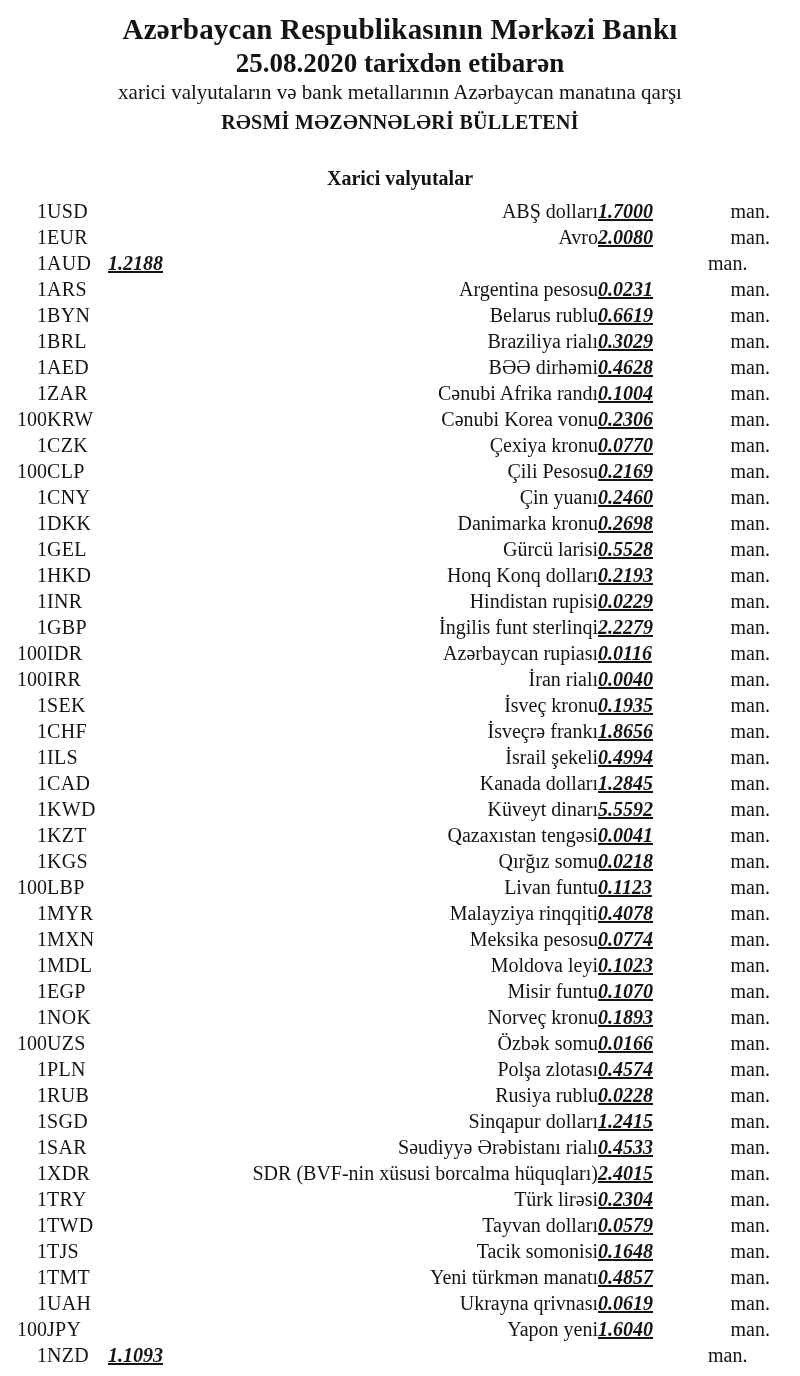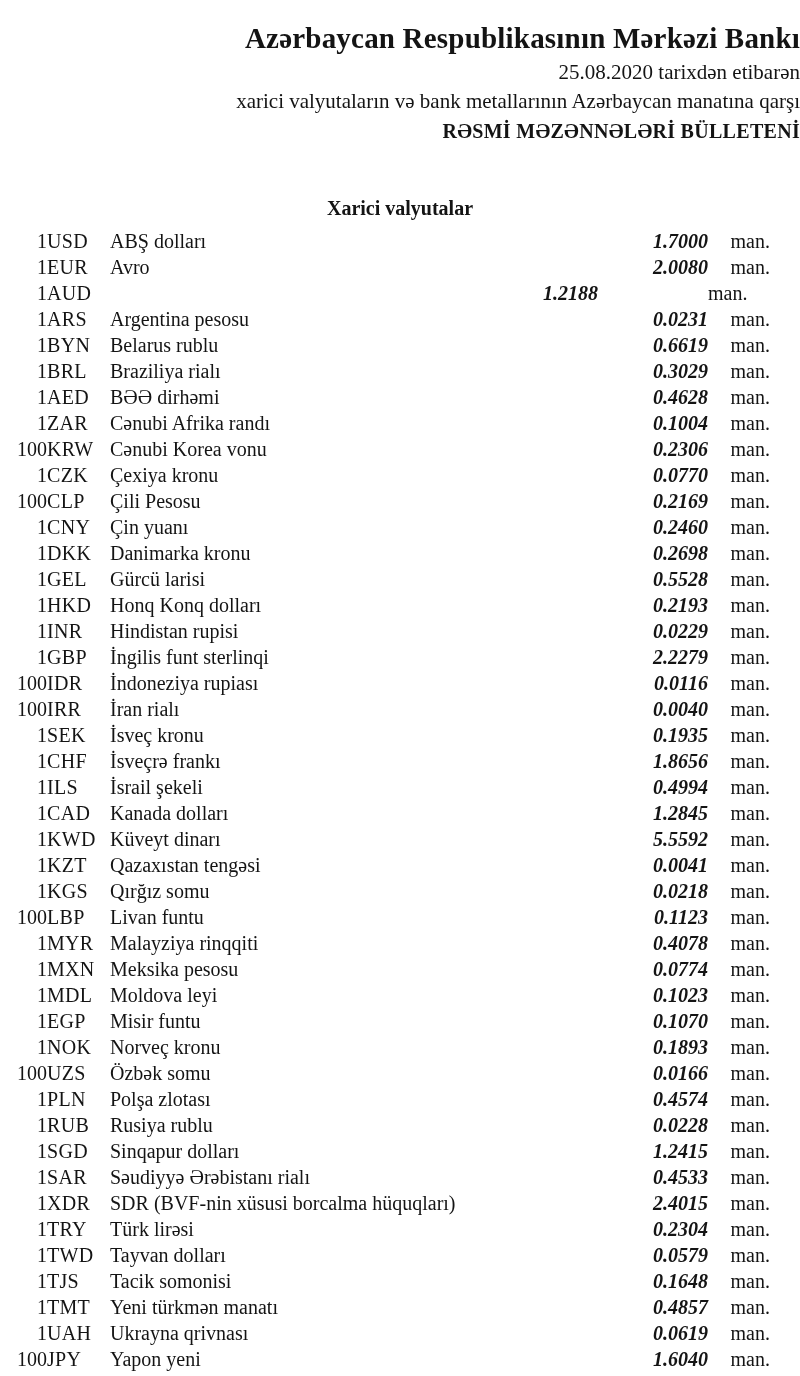--- a/index.html
+++ b/index.html
@@ -6,65 +6,65 @@
   html, body { background: #ffffff; }
   body {
     width: 800px;
     height: 1376px;
     font-family: "Liberation Serif", "DejaVu Serif", serif;
     color: #141414;
     overflow: hidden;
   }
   .page { width: 800px; height: 1376px; background: #ffffff; }
 
-  .header { text-align: right; padding-top: 20px; }
+  .header { text-align: center; padding-top: 11px; }
   .title {
     font-size: 29px;
     font-weight: bold;
     line-height: 37px;
     letter-spacing: 0.2px;
   }
   .date-line {
-    font-size: 21px;
-    font-weight: normal;
+    font-size: 27px;
+    font-weight: bold;
     line-height: 30px;
   }
   .subtitle {
     font-size: 21px;
     font-weight: normal;
     line-height: 29px;
   }
   .bulletin-title {
     font-size: 20px;
     font-weight: bold;
     line-height: 30px;
     letter-spacing: 0.3px;
   }
   .section-title {
-    margin-top: 49px;
+    margin-top: 28px;
     text-align: center;
     font-size: 20px;
     font-weight: bold;
     line-height: 26px;
   }
 
   .rates { margin-top: 7px; }
   .row {
     display: grid;
     grid-template-columns: 47px 61px 1fr 110px 14px 48px;
     padding-right: 30px;
     height: 26px;
     align-items: center;
     font-size: 20px;
     white-space: nowrap;
   }
   .qty   { text-align: right; }
   .code  { letter-spacing: 0.3px; }
-  .name  { text-align: left; padding-left: 2px; overflow: hidden; }
-  .rate  { text-align: right; font-weight: bold; font-style: italic; }
+  .name  { text-align: right; padding-left: 2px; overflow: hidden; }
+  .rate  { text-align: left; font-weight: bold; font-style: italic; text-decoration: underline; }
   .unit  { text-align: right; }
 </style>
 </head>
 <body>
 
 <div class="page">
 
   <header class="header">
     <div class="title">Azərbaycan Respublikasının Mərkəzi Bankı</div>
     <div class="date-line">25.08.2020 tarixdən etibarən</div>
@@ -223,21 +223,21 @@
       <span class="code">GBP</span>
       <span class="name">İngilis funt sterlinqi</span>
       <span class="rate">2.2279</span>
       <span class="spacer"></span>
       <span class="unit">man.</span>
     </div>
 
     <div class="row">
       <span class="qty">100</span>
       <span class="code">IDR</span>
-      <span class="name">İndoneziya rupiası</span>
+      <span class="name">Azərbaycan rupiası</span>
       <span class="rate">0.0116</span>
       <span class="spacer"></span>
       <span class="unit">man.</span>
     </div>
 
     <div class="row">
       <span class="qty">100</span>
       <span class="code">IRR</span>
       <span class="name">İran rialı</span>
       <span class="rate">0.0040</span>

